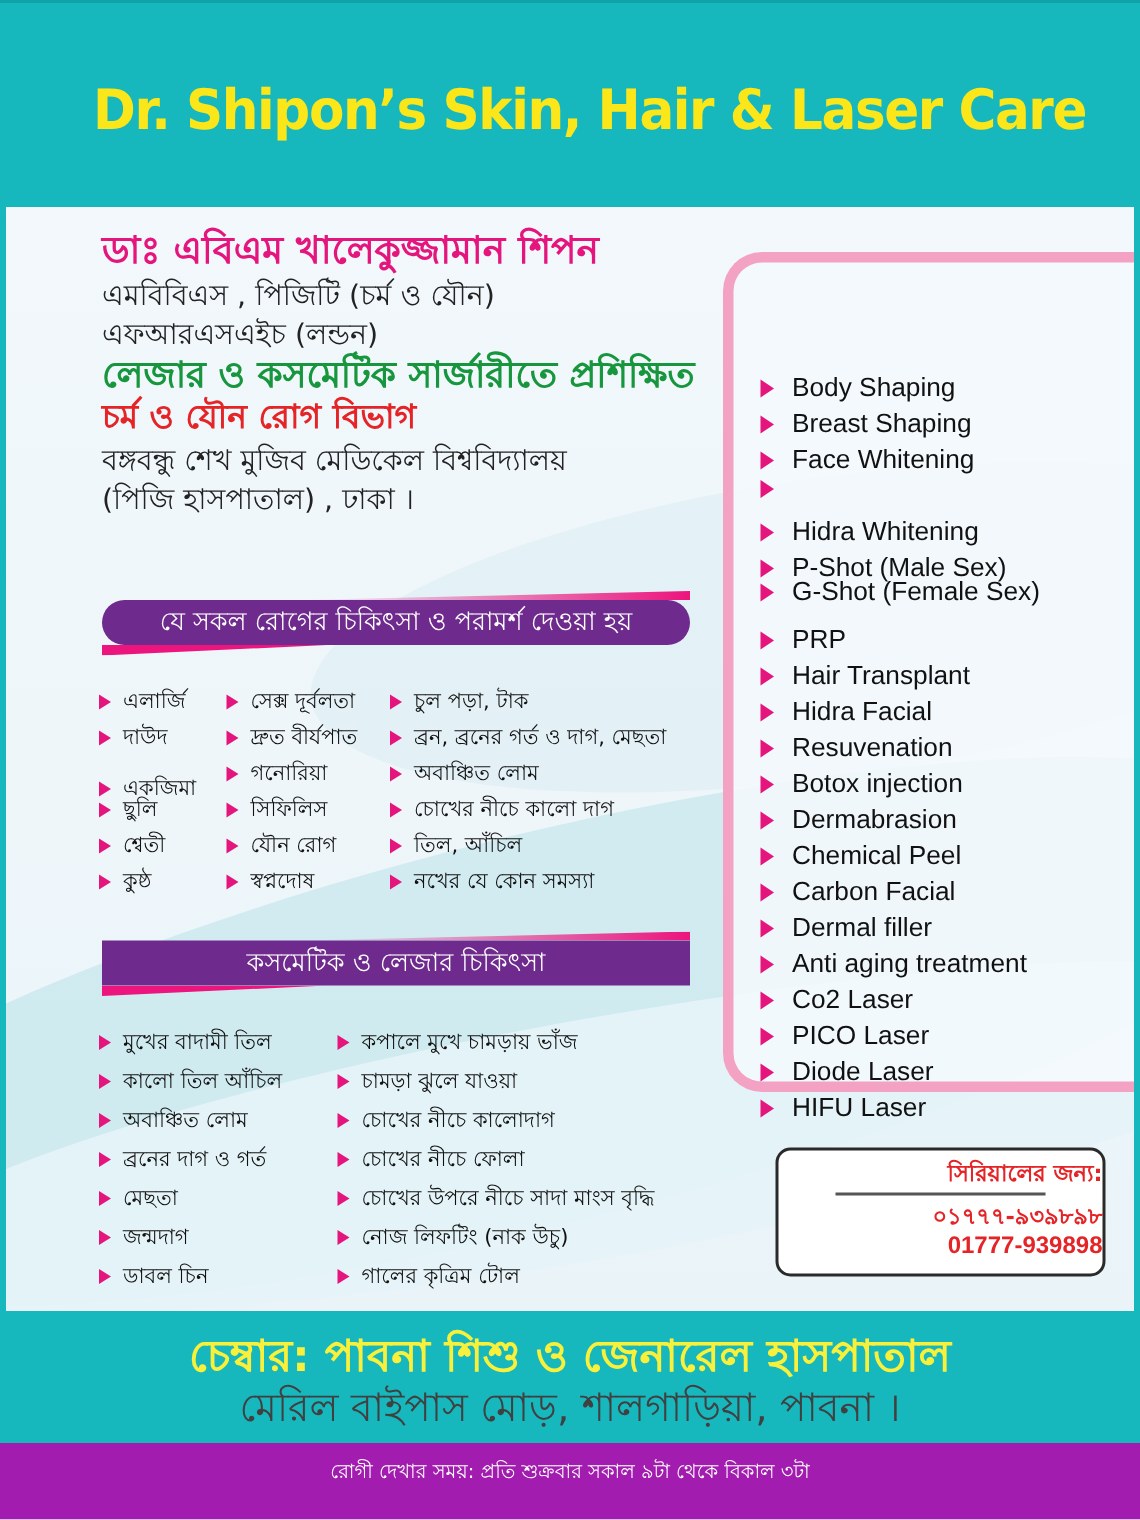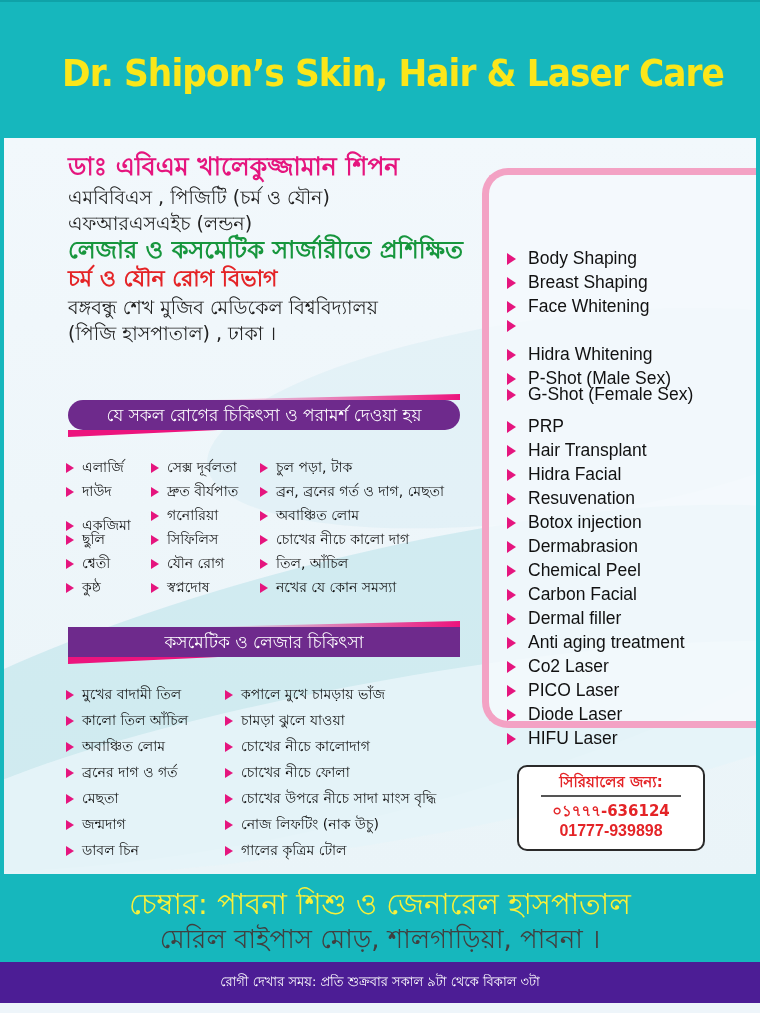--- a/index.html
+++ b/index.html
@@ -73,38 +73,38 @@
   .services {
     position: absolute; left: 478px; top: 30px; width: 290px; height: 560px;
     border: 7px solid #f3a2c4; border-right: none;
     border-radius: 26px 0 0 26px;
     background: rgba(244, 249, 253, 0.85);
   }
   .svc { position: absolute; left: 18px; font-family: "Liberation Sans", sans-serif; font-size: 17.5px; color: #111; white-space: nowrap; display: flex; align-items: center; margin-top: 37px; }
   .svc .arrow { border-top-width: 6px; border-bottom-width: 6px; border-left-width: 9px; margin-right: 12px; }
 
   .contact {
-    position: absolute; left: 513px; top: 627px; width: 188px; height: 86px;
+    position: absolute; left: 513px; top: 627px; width: 220px; height: 86px;
     border: 2px solid #2a2a2a; border-radius: 10px;
-    background: #fff; text-align: center;
+    background: #fff; text-align: right;
   }
   .contact-label { font-size: 15px; color: #e42427; font-weight: bold; margin-top: 5px; line-height: 20px; }
   .contact-rule { width: 140px; height: 2px; background: #555; margin: 3px auto 4px; }
   .contact-phone { font-size: 15px; color: #e42427; font-weight: bold; line-height: 20px; }
   .contact-phone2 { font-family: "Liberation Sans", sans-serif; font-size: 16px; color: #e42427; font-weight: bold; line-height: 20px; }
 
   .chamber {
     position: absolute; left: 0; top: 874px; width: 760px; height: 88px;
     background: #16b7bd; text-align: center;
   }
-  .chamber-title { font-size: 29px; font-weight: normal; color: #f8f03a; line-height: 40px; margin-top: 10px; white-space: nowrap; }
+  .chamber-title { font-size: 29px; font-weight: bold; color: #f8f03a; line-height: 40px; margin-top: 10px; white-space: nowrap; }
   .chamber-addr { font-size: 26px; color: #404040; line-height: 30px; white-space: nowrap; }
   .footer {
-    position: absolute; left: 0; top: 962px; width: 760px; height: 41px;
-    background: #4c1d95; color: #fff; text-align: center;
+    position: absolute; left: 0; top: 962px; width: 760px; height: 51px;
+    background: #a21caf; color: #fff; text-align: center;
     font-size: 13px; line-height: 40px; white-space: nowrap;
   }
 </style>
 </head>
 <body>
 
 <div class="header">
   <div class="header-title">Dr. Shipon’s Skin, Hair &amp; Laser Care</div>
 </div>
 
@@ -346,21 +346,21 @@
       </div>
     <div class="svc" style="top:516px">
         <span class="arrow"></span>
         <span>HIFU Laser</span>
       </div>
   </div>
 
   <div class="contact">
     <div class="contact-label">সিরিয়ালের জন্য:</div>
     <div class="contact-rule"></div>
-    <div class="contact-phone">০১৭৭৭-636124</div>
+    <div class="contact-phone">০১৭৭৭-৯৩৯৮৯৮</div>
     <div class="contact-phone2">01777-939898</div>
   </div>
 </div>
 
 <div class="chamber">
   <div class="chamber-title">চেম্বার: পাবনা শিশু ও জেনারেল হাসপাতাল</div>
   <div class="chamber-addr">মেরিল বাইপাস মোড়, শালগাড়িয়া, পাবনা ।</div>
 </div>
 
 <div class="footer">রোগী দেখার সময়: প্রতি শুক্রবার সকাল ৯টা থেকে বিকাল ৩টা</div>

